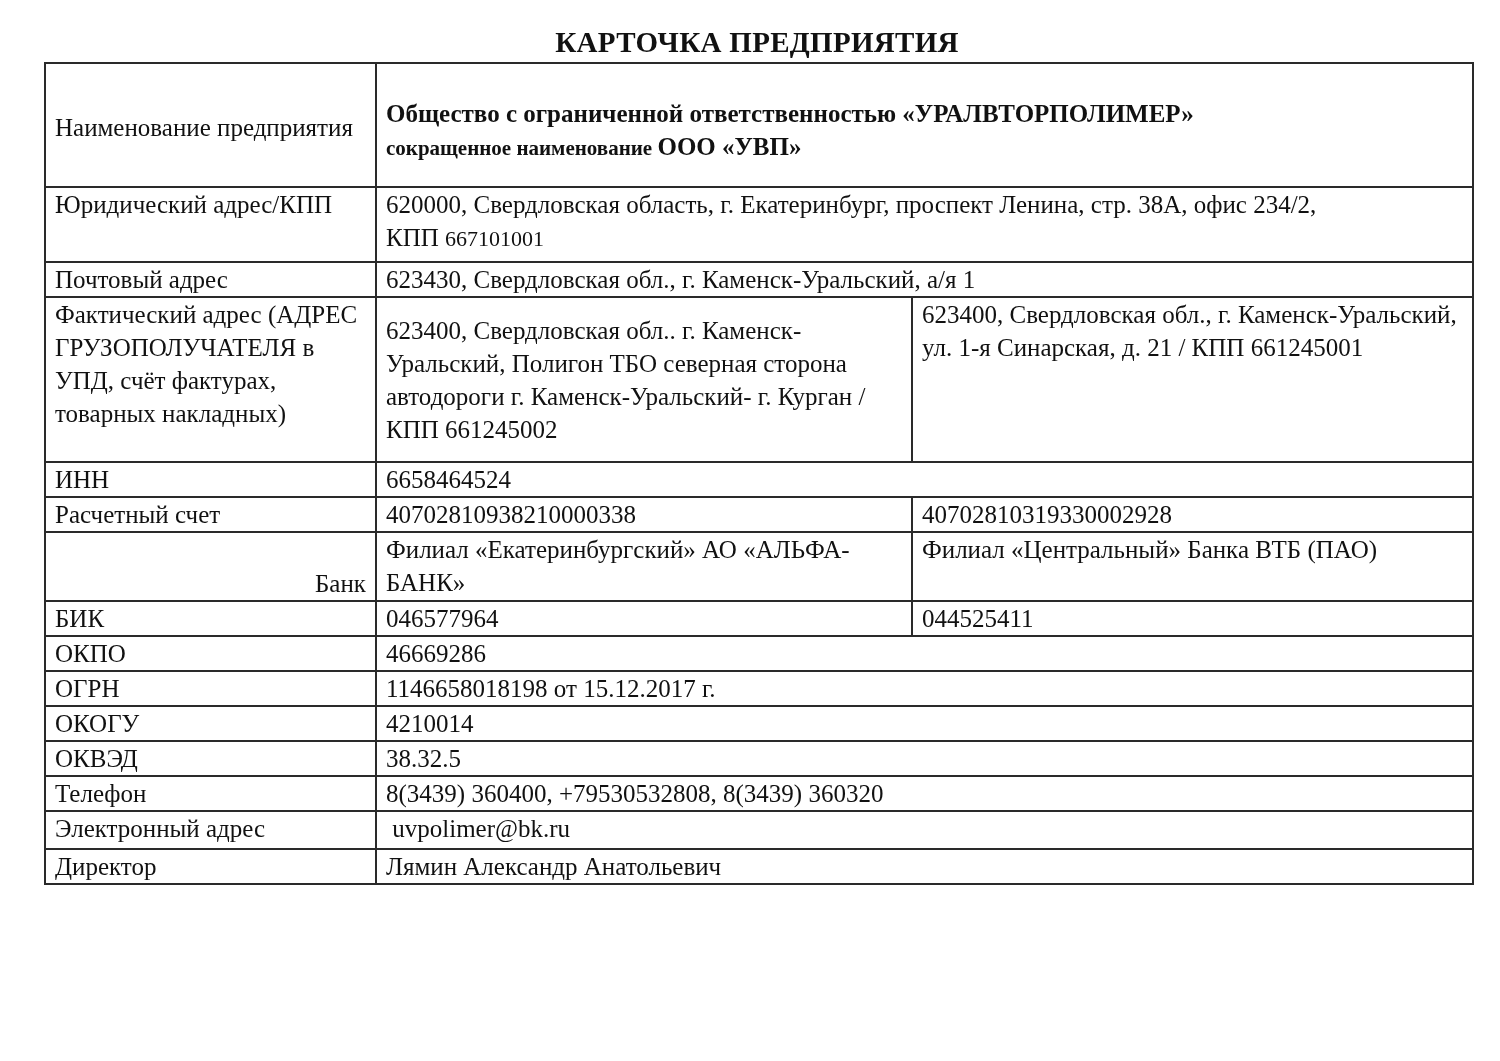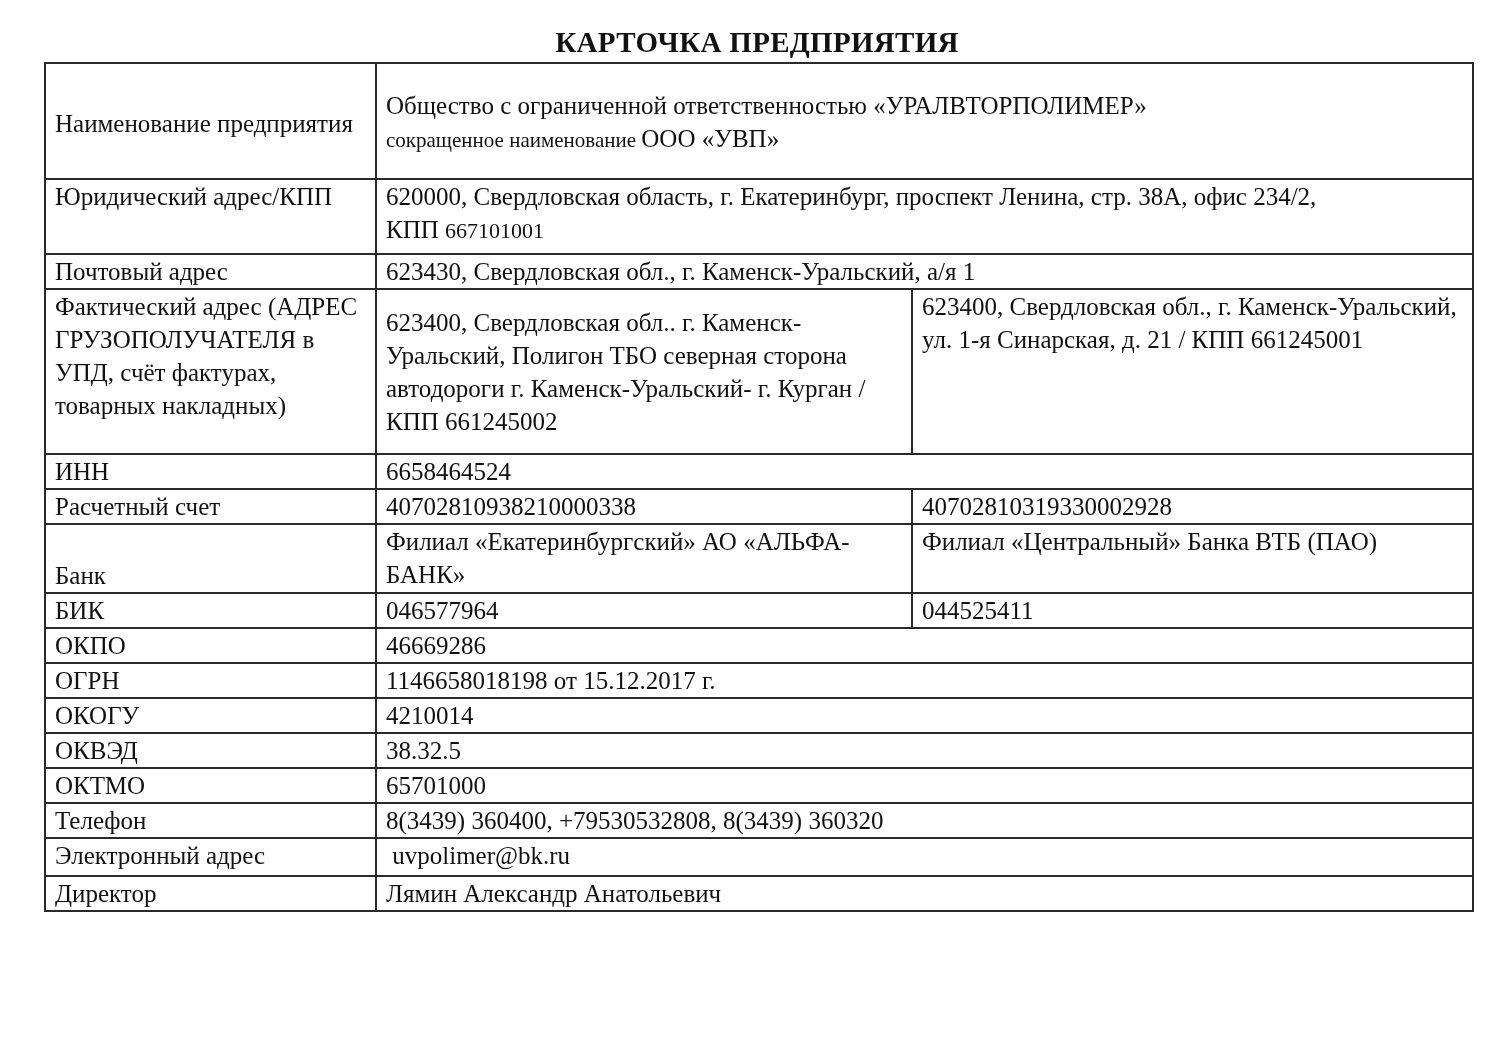--- a/index.html
+++ b/index.html
@@ -9,29 +9,29 @@
              font-weight: bold; font-size: 29px; letter-spacing: 0.3px; }
     table.card { position: absolute; top: 62px; left: 44px; width: 1428px;
                  border-collapse: collapse; table-layout: fixed; }
     table.card td { border: 2px solid #2a2a2a; padding: 0 9px; font-size: 25px;
                     line-height: 33px; vertical-align: top; }
     col.c-label { width: 331px; }
     col.c-a { width: 536px; }
     col.c-b { width: 561px; }
     .r-name td { height: 110px; }
     .r-name td.label { vertical-align: middle; padding-top: 4px; }
-    .r-name td.val { vertical-align: middle; padding-top: 3px; }
+    .r-name td.val { vertical-align: middle; padding-top: 12px; font-weight: bold; }
     .name-full { display: block; font-size: 25px; }
     .name-short-prefix { font-size: 21px; }
     .name-short { font-size: 25px; }
     .r-legal td { height: 73px; }
     .small-num { font-size: 22px; }
     .r-fact td { height: 163px; }
     .r-fact td.fa { vertical-align: middle; }
-    .r-bank td.label { vertical-align: bottom; }
+    .r-bank td.label { vertical-align: bottom; text-align: right; }
     .r-bank td { height: 67px; }
     .r-std td { height: 33px; }
     .r-email td { height: 36px; }
   </style>
 </head>
 <body>
 
 <div class="title">КАРТОЧКА ПРЕДПРИЯТИЯ</div>
 
 <table class="card">
@@ -94,24 +94,20 @@
     </tr>
     <tr class="r-std">
       <td>ОКОГУ</td>
       <td colspan="2">4210014</td>
     </tr>
     <tr class="r-std">
       <td>ОКВЭД</td>
       <td colspan="2">38.32.5</td>
     </tr>
     <tr class="r-std">
-      <td>ОКТМО</td>
-      <td colspan="2">65701000</td>
-    </tr>
-    <tr class="r-std">
       <td>Телефон</td>
       <td colspan="2">8(3439) 360400, +79530532808,  8(3439) 360320</td>
     </tr>
     <tr class="r-email">
       <td>Электронный адрес</td>
       <td colspan="2" style="white-space:pre;"> uvpolimer@bk.ru</td>
     </tr>
     <tr class="r-std">
       <td>Директор</td>
       <td colspan="2">Лямин Александр Анатольевич</td>

